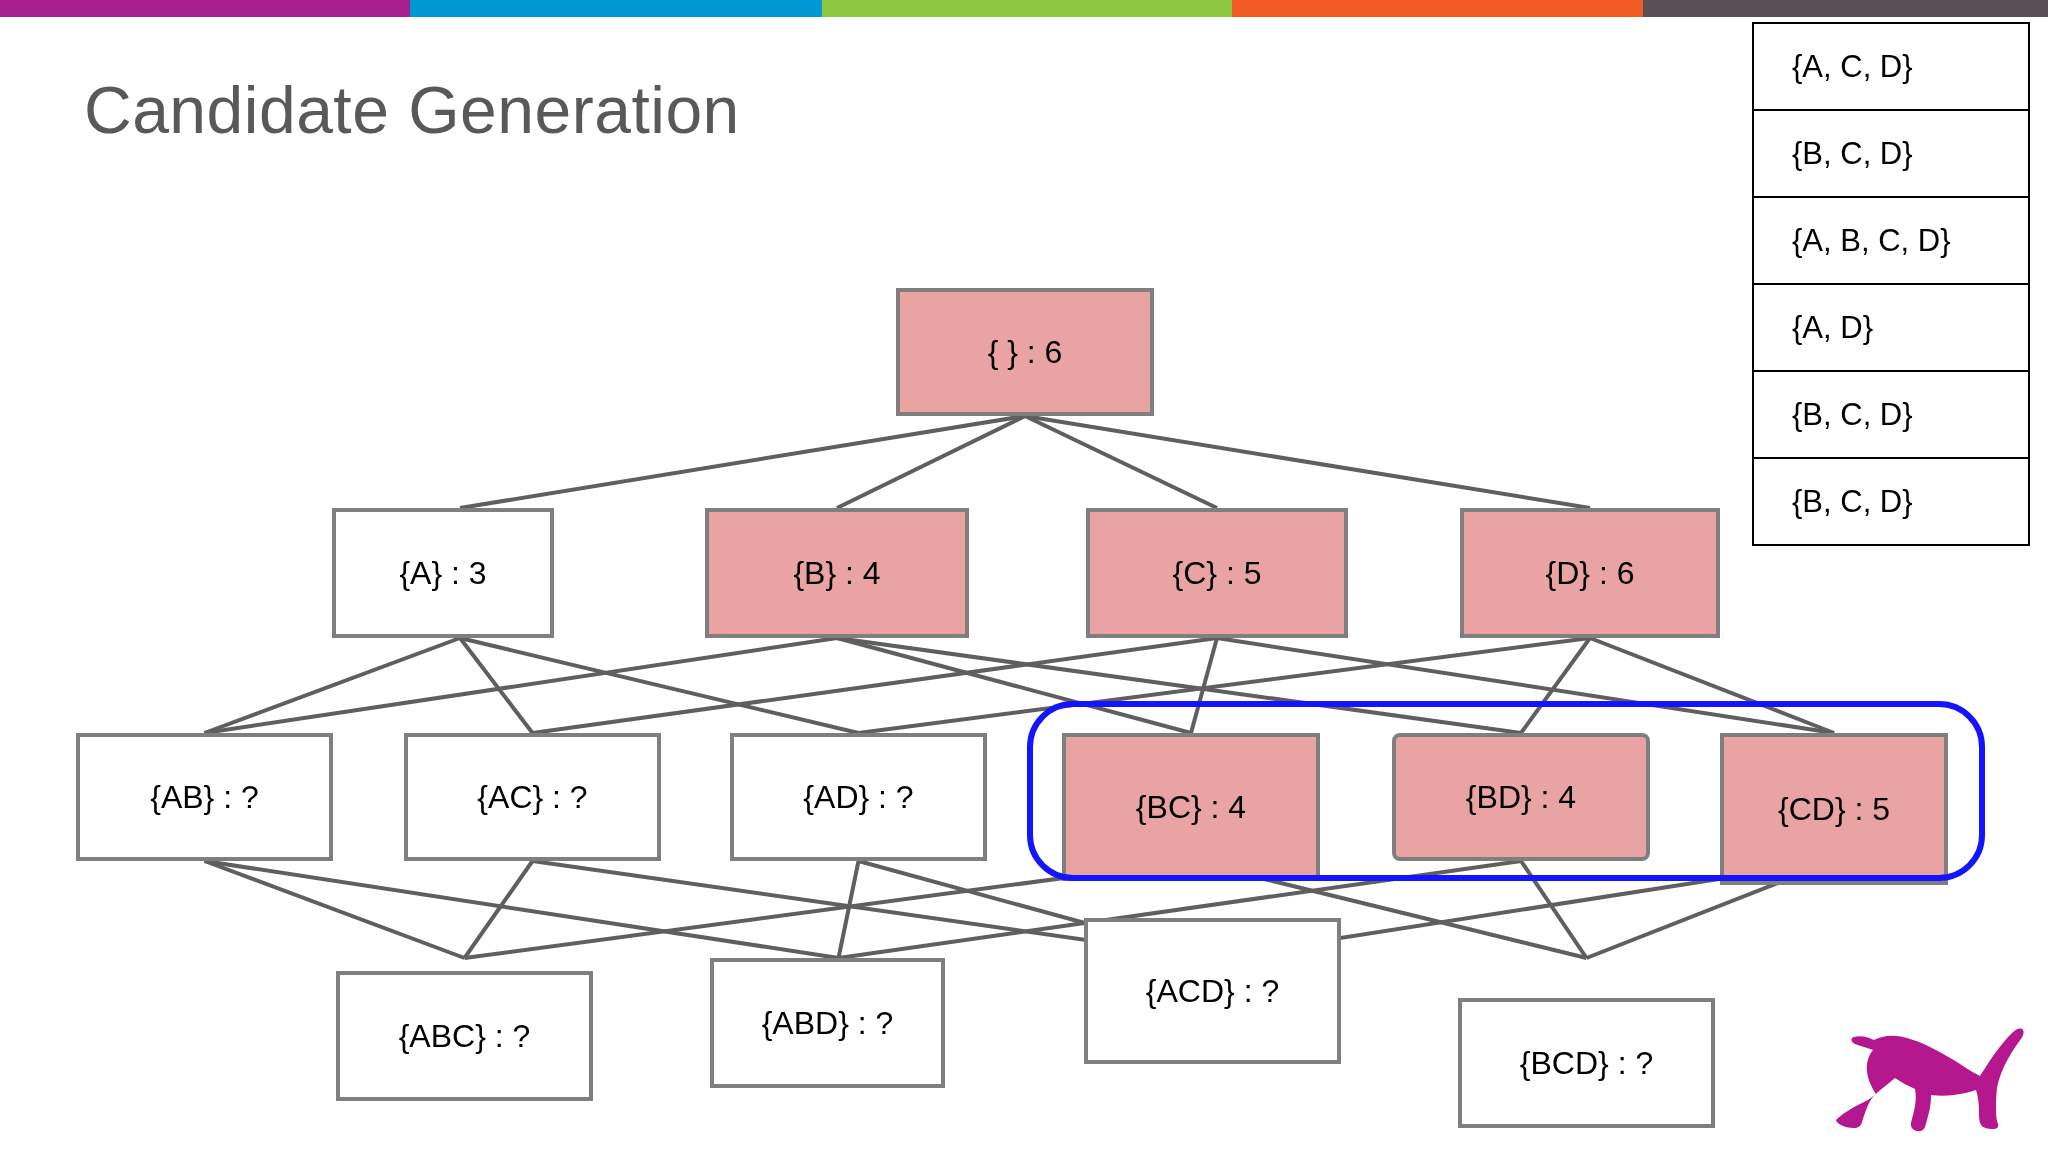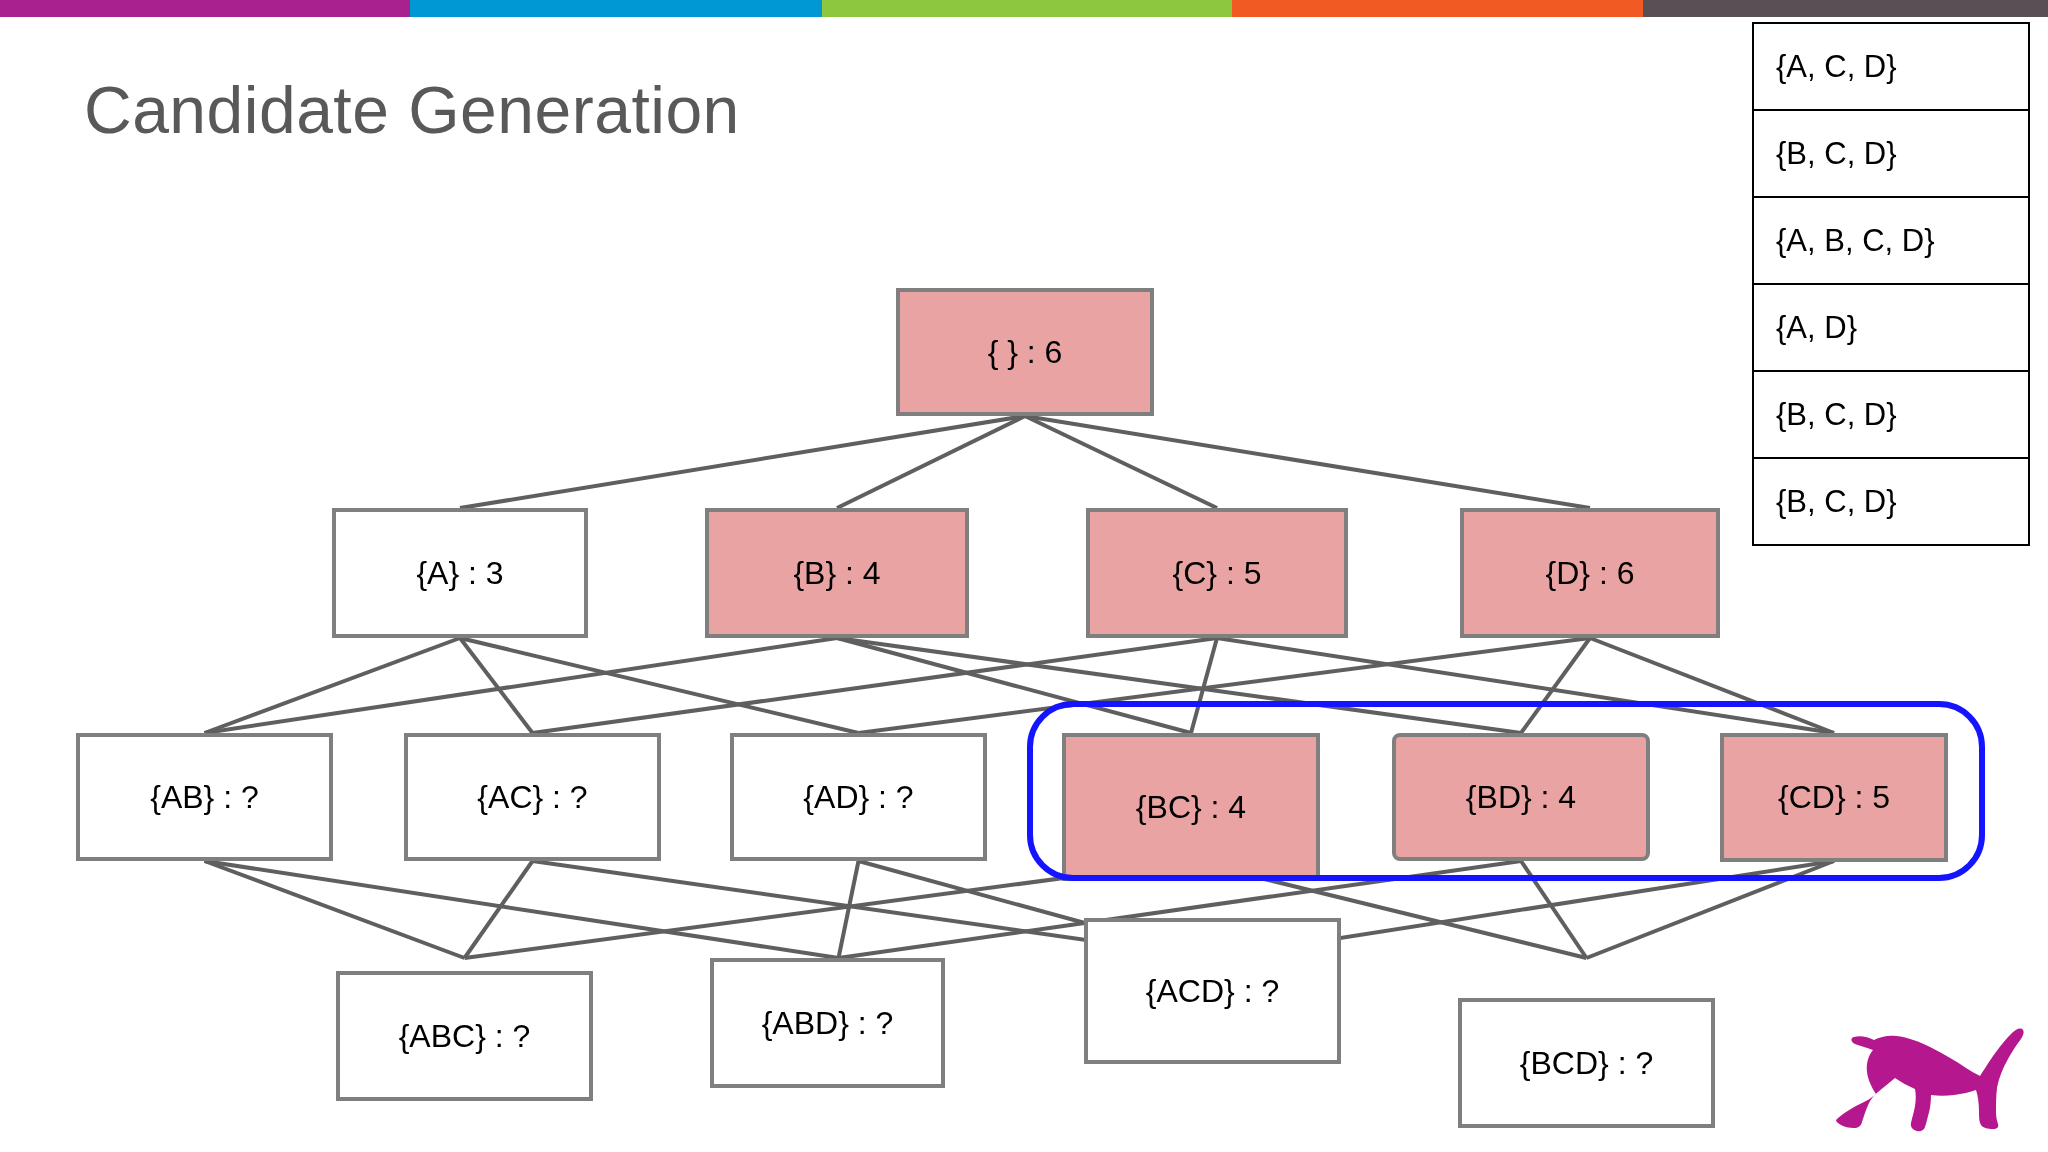--- a/index.html
+++ b/index.html
@@ -47,21 +47,21 @@
     border-bottom: none;
     background: #ffffff;
     box-sizing: border-box;
   }
   #txn-table .txn-row {
     height: 87px;
     border-bottom: 2px solid #000000;
     box-sizing: border-box;
     display: flex;
     align-items: center;
-    padding-left: 22px;
+    padding-left: 38px;
     font-size: 31px;
     color: #000000;
   }
 
   
   #lattice {
     position: absolute;
     left: 0; top: 0;
     width: 2048px;
     height: 1152px;
@@ -153,30 +153,30 @@
     <line x1="1191" y1="861" x2="464.5" y2="958" stroke="#5f5f5f" stroke-width="4"></line>
     <line x1="1191" y1="861" x2="1586.5" y2="958" stroke="#5f5f5f" stroke-width="4"></line>
     <line x1="1521" y1="861" x2="838.5" y2="958" stroke="#5f5f5f" stroke-width="4"></line>
     <line x1="1521" y1="861" x2="1586.5" y2="958" stroke="#5f5f5f" stroke-width="4"></line>
     <line x1="1834" y1="861" x2="1212.5" y2="958" stroke="#5f5f5f" stroke-width="4"></line>
     <line x1="1834" y1="861" x2="1586.5" y2="958" stroke="#5f5f5f" stroke-width="4"></line>
   </svg>
 
 <div id="nodes-layer">
     <div class="node filled" style="left: 896px; top: 288px; width: 258px; height: 128px;">{ } : 6</div>
-    <div class="node" style="left: 332px; top: 508px; width: 256px; height: 130px;">{A} : 3</div>
+    <div class="node" style="left: 332px; top: 508px; width: 222px; height: 130px;">{A} : 3</div>
     <div class="node filled" style="left: 705px; top: 508px; width: 264px; height: 130px;">{B} : 4</div>
     <div class="node filled" style="left: 1086px; top: 508px; width: 262px; height: 130px;">{C} : 5</div>
     <div class="node filled" style="left: 1460px; top: 508px; width: 260px; height: 130px;">{D} : 6</div>
     <div class="node" style="left: 76px; top: 733px; width: 257px; height: 128px;">{AB} : ?</div>
     <div class="node" style="left: 404px; top: 733px; width: 257px; height: 128px;">{AC} : ?</div>
     <div class="node" style="left: 730px; top: 733px; width: 257px; height: 128px;">{AD} : ?</div>
     <div class="node filled" style="left: 1062px; top: 733px; width: 258px; height: 148px; text-align: center;">{BC} : 4</div>
     <div class="node filled" style="left: 1392px; top: 733px; width: 258px; height: 128px; border-radius: 8px;">{BD} : 4</div>
-    <div class="node filled" style="left: 1720px; top: 733px; width: 228px; height: 129px;">{CD} : 5</div>
+    <div class="node filled" style="left: 1720px; top: 733px; width: 228px; height: 152px;">{CD} : 5</div>
     <div class="node" style="left: 336px; top: 958px; width: 257px; height: 130px; margin-top: 13px;">{ABC} : ?</div>
     <div class="node" style="left: 710px; top: 958px; width: 235px; height: 130px;">{ABD} : ?</div>
     <div class="node" style="left: 1084px; top: 918px; width: 257px; height: 146px;">{ACD} : ?</div>
     <div class="node" style="left: 1458px; top: 958px; width: 257px; height: 130px; margin-top: 40px;">{BCD} : ?</div>
   </div>
 
 <div id="highlight-box" style="left: 1027px; top: 701px; width: 958px; height: 180px; border-color: rgb(20, 20, 255);"></div>
 
 <svg id="dog-logo" viewBox="0 0 200 120">
   <path d="M8,96 C14,90 24,84 32,80 C38,77 44,74 48,70

